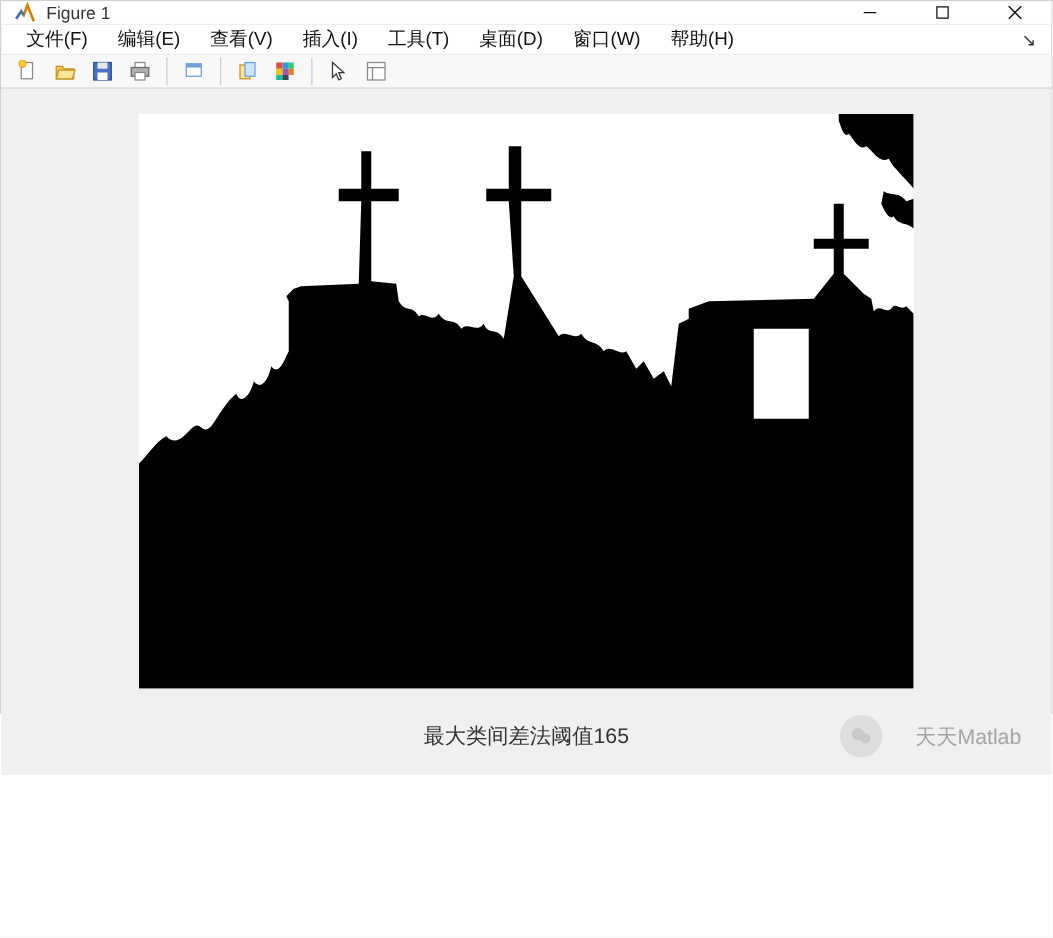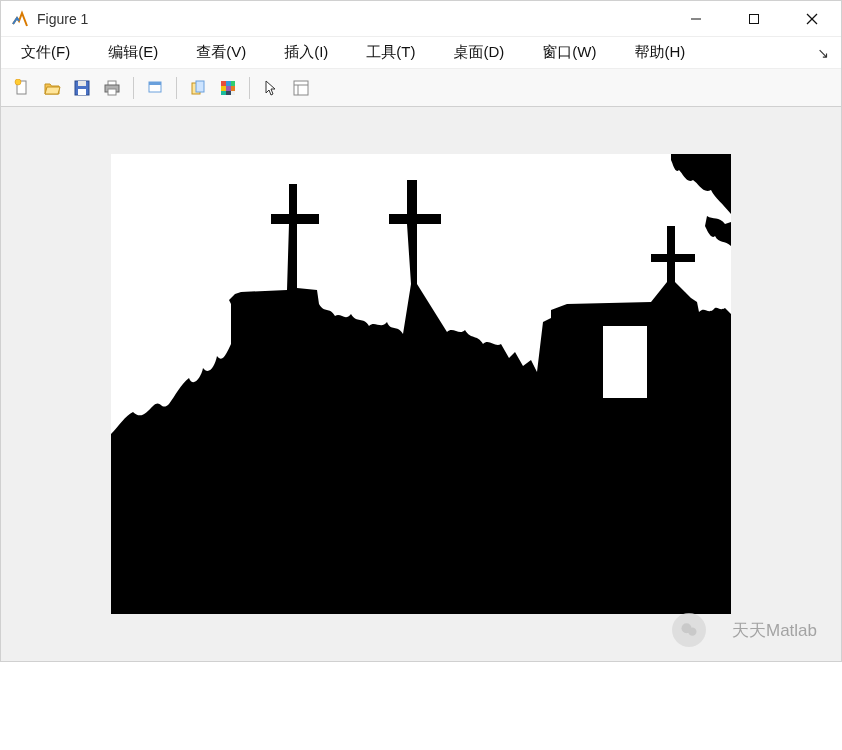--- a/index.html
+++ b/index.html
@@ -1,25 +1,25 @@
 <!DOCTYPE html>
 <html><head>
 <meta charset="utf-8">
 <style>
   * { box-sizing: border-box; margin: 0; padding: 0; }
   body { font-family: "Microsoft YaHei", "SimSun", Arial, sans-serif; background: #fff; width: 842px; height: 750px; overflow: hidden; position: relative; }
-  .window { width: 842px; height: 662px; border: 1px solid #d0d0d0; background: #fff; display: flex; flex-direction: column; }
+  .window { width: 842px; height: 571px; border: 1px solid #d0d0d0; background: #fff; display: flex; flex-direction: column; }
   .titlebar { height: 36px; display: flex; align-items: center; padding: 0 0 0 10px; background: #fff; border-bottom: 1px solid #eee; }
   .titlebar-icon { width: 18px; height: 18px; margin-right: 8px; }
   .title-text { font-size: 14px; color: #333; flex: 0 0 auto; }
   .title-spacer { flex: 1; }
   .win-controls { display: flex; height: 100%; }
   .win-btn { width: 58px; display: flex; align-items: center; justify-content: center; cursor: pointer; }
   .win-btn svg { width: 12px; height: 12px; }
-  .menubar { height: 32px; display: flex; align-items: center; padding: 0 12px; gap: 22px; font-size: 15px; color: #111; border-bottom: 1px solid #eee; position: relative; }
+  .menubar { height: 32px; display: flex; align-items: center; padding: 0 12px; gap: 8px; font-size: 15px; color: #111; border-bottom: 1px solid #eee; position: relative; }
   .menu-item { padding: 2px 8px; cursor: pointer; }
   .menu-arrow { position: absolute; right: 12px; font-size: 14px; color: #333; }
   .toolbar { height: 38px; display: flex; align-items: center; padding: 0 8px; gap: 4px; border-bottom: 1px solid #d0d0d0; background: #f8f8f8; }
   .tb-btn { width: 26px; height: 26px; display: flex; align-items: center; justify-content: center; cursor: pointer; border-radius: 2px; }
   .tb-sep { width: 1px; height: 22px; background: #ccc; margin: 0 4px; }
   .figure-area { flex: 1; background: #f0f0f0; display: flex; flex-direction: column; align-items: center; justify-content: center; padding: 20px; position: relative; }
   .plot { width: 620px; height: 460px; background: #fff; position: relative; overflow: hidden; }
   .plot svg { width: 100%; height: 100%; display: block; }
   .caption { margin-top: 26px; font-size: 17px; color: #333; }
   .watermark { position: absolute; right: 24px; bottom: 14px; display: flex; align-items: center; gap: 26px; font-size: 17px; color: #8a8a8a; opacity: 0.75; }
@@ -169,20 +169,21 @@
           C594,152 596,160 602,156 C606,150 608,158 614,154 L620,160
           L620,460 Z
         "></path>
 
         <rect x="492" y="172" width="44" height="72" fill="#ffffff"></rect>
 
         <path fill="#000000" d="M560,0 L620,0 L620,60 C612,50 604,44 600,36 C592,40 588,30 582,26 C576,30 572,20 568,16 C564,20 562,10 560,6 Z"></path>
         <path fill="#000000" d="M596,62 C602,66 608,62 614,70 L620,68 L620,92 C614,86 608,90 604,82 C600,86 596,76 594,72 Z"></path>
       </svg>
     </div>
+    <div class="caption">最大类间差法阈值165</div>
 
     <div class="watermark">
       <div class="watermark-circle">
         <svg viewBox="0 0 24 24">
             <circle cx="9" cy="10" r="6" fill="#bcbcbc"></circle>
             <circle cx="16" cy="14" r="5" fill="#bcbcbc"></circle>
           </svg>
       </div>
       <span>天天Matlab</span>
     </div>

